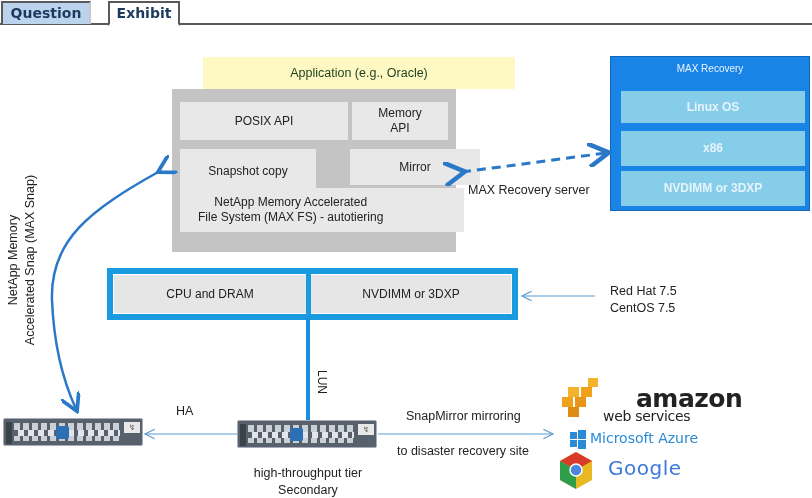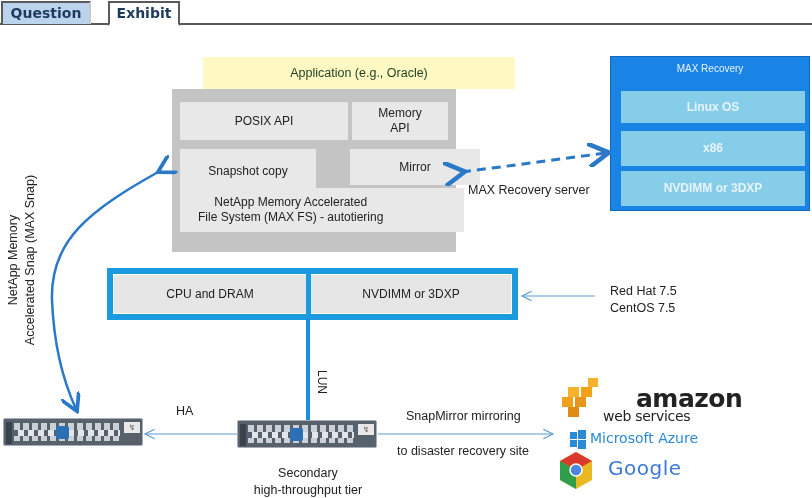--- a/index.html
+++ b/index.html
@@ -106,22 +106,22 @@
 </div>
 <div class="vlabel">
   <div>NetApp Memory</div>
   <div>Accelerated Snap (MAX Snap)</div>
 </div>
 <div class="lun">LUN</div>
 <div class="label ha">HA</div>
 <div class="label snapm">SnapMirror mirroring</div>
 <div class="label todr">to disaster recovery site</div>
 <div class="label sec">
+  <div>high-throughput tier</div>
   <div>Secondary</div>
-  <div>high-throughput tier</div>
 </div>
 
 <svg class="overlay" viewBox="0 0 812 498">
   <defs>
     <marker id="ah" markerWidth="8" markerHeight="8" refX="6" refY="4" orient="auto">
       <path d="M0,0 L7,4 L0,8" fill="none" stroke="#2a78c8" stroke-width="1.5"></path>
     </marker>
     <marker id="ahThin" markerWidth="10" markerHeight="10" refX="8" refY="5" orient="auto">
       <path d="M0,1 L8,5 L0,9" fill="none" stroke="#5a9bd0" stroke-width="1"></path>
     </marker>

